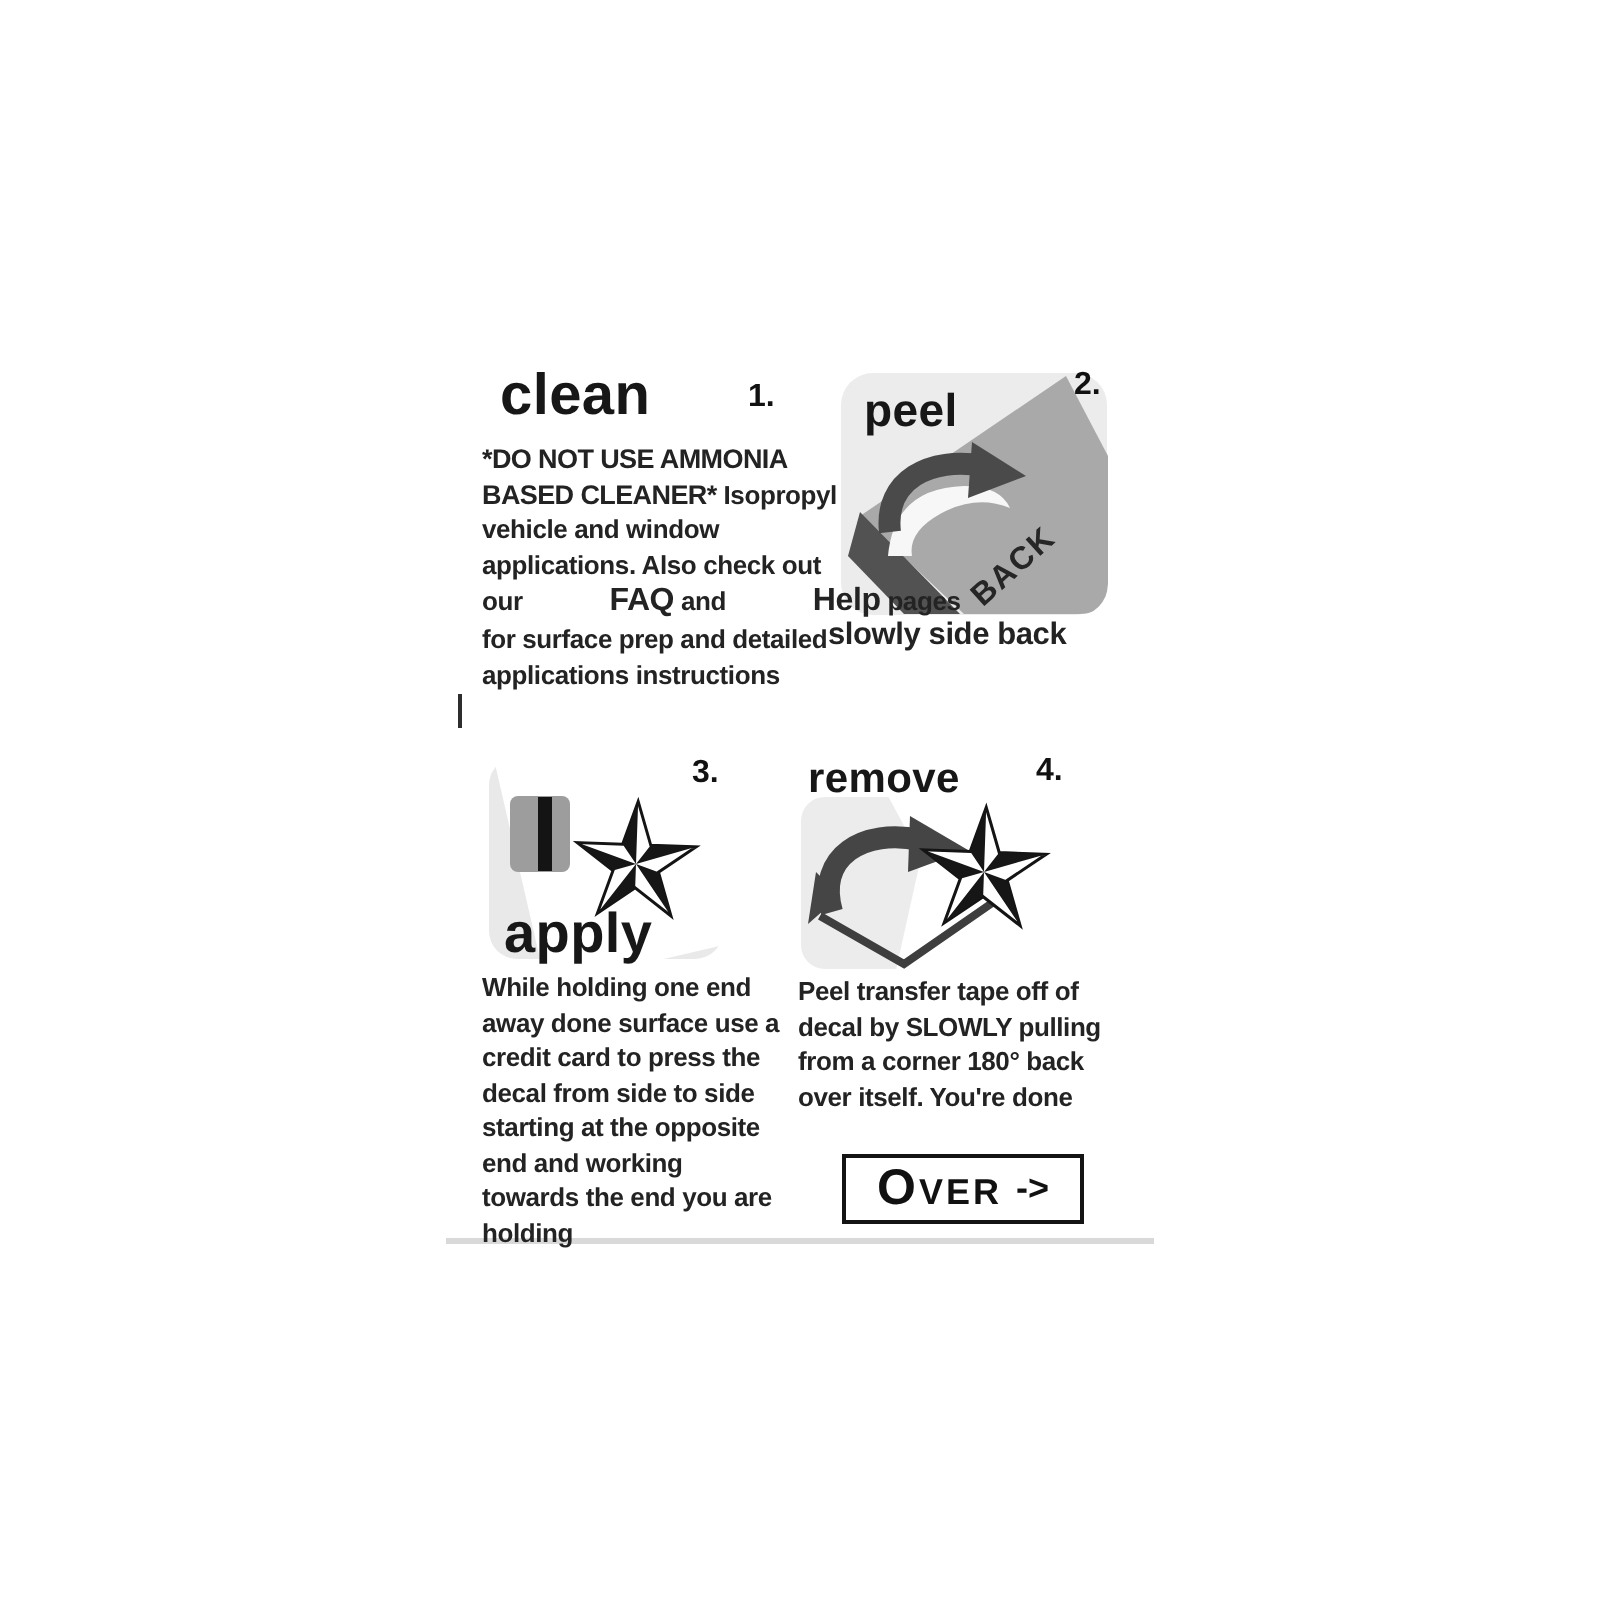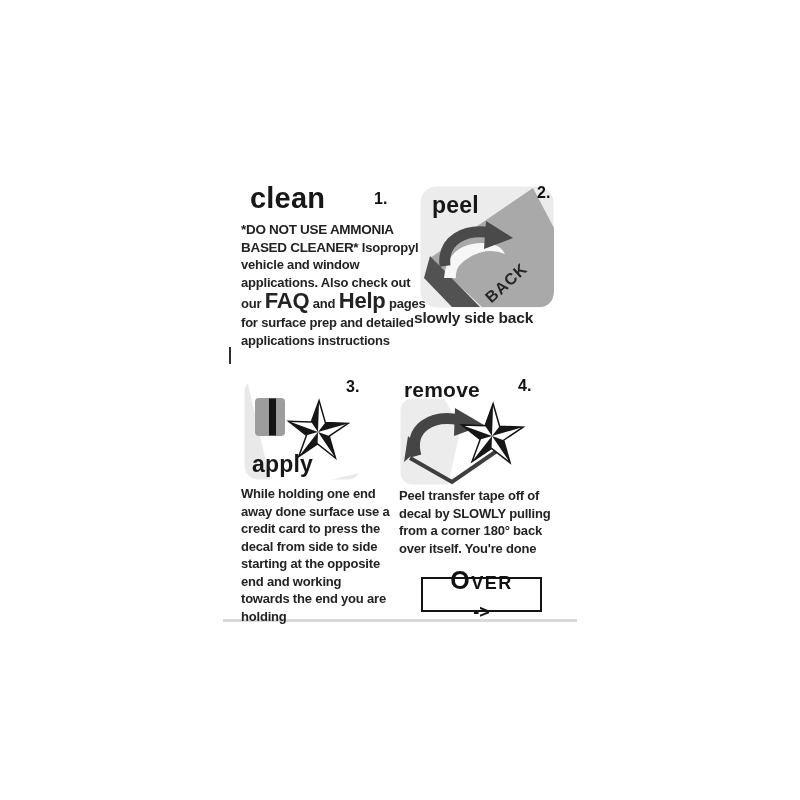--- a/index.html
+++ b/index.html
@@ -9,45 +9,45 @@
   }
   .abs{position:absolute;}
   .heading{font-weight:800;color:#171717;letter-spacing:0.2px;}
   .stepnum{font-weight:800;font-size:16px;color:#111;z-index:6;}
   .para{z-index:5;}
   .para .line{
     font-weight:700;font-size:13px;line-height:17.5px;
     letter-spacing:-0.2px;white-space:nowrap;color:#232323;
   }
   .caps{font-size:13.5px;letter-spacing:-0.3px;}
-  .big{font-size:22px;letter-spacing:-0.2px;}
+  .big{font-size:16px;letter-spacing:-0.2px;margin-left:40px;}
   .line-tall{line-height:20px !important;}
   .caption .line{
     font-weight:700;font-size:15.5px;line-height:19px;
     letter-spacing:-0.2px;white-space:nowrap;color:#232323;
   }
   #clean-heading{left:250px;top:182px;font-size:29px;}
   #step1{left:374px;top:190px;}
   #clean-para{left:241px;top:221px;}
   #side-tick{left:229px;top:347px;width:2px;height:17px;background:#2e2e2e;}
   #peel-svg{left:420px;top:186px;z-index:1;}
   #peel-heading{left:432px;top:192px;font-size:23px;z-index:5;}
   #step2{left:537px;top:184px;}
   #peel-caption{left:414px;top:308px;}
   #apply-svg{left:244px;top:378px;z-index:1;}
   #step3{left:346px;top:378px;}
-  #apply-heading{left:252px;top:451px;font-size:23px;z-index:5;}
+  #apply-heading{left:252px;top:451px;font-size:28px;z-index:5;}
   #apply-para{left:241px;top:485px;}
   #remove-svg{left:400px;top:378px;z-index:1;}
   #remove-heading{left:404px;top:378px;font-size:21px;z-index:5;}
   #step4{left:518px;top:377px;}
   #remove-para{left:399px;top:487px;}
   #over-box{
     left:421px;top:577px;width:117px;height:31px;border:2.5px solid #141414;
-    display:flex;align-items:center;justify-content:center;gap:7px;background:#fff;flex-direction:column;
+    display:flex;align-items:center;justify-content:center;gap:7px;background:#fff;
   }
   .over-text{
     font-weight:800;font-size:18px;letter-spacing:1.5px;color:#111;display:block;
   }
   .over-text::first-letter{font-size:25px;}
   .over-arrow{font-weight:800;font-size:18px;color:#111;}
   #bottom-divider{left:223px;top:619px;width:354px;height:3px;background:#d9d9d9;}
   svg text{font-family:"Liberation Sans", sans-serif;}
 </style>
 </head>

